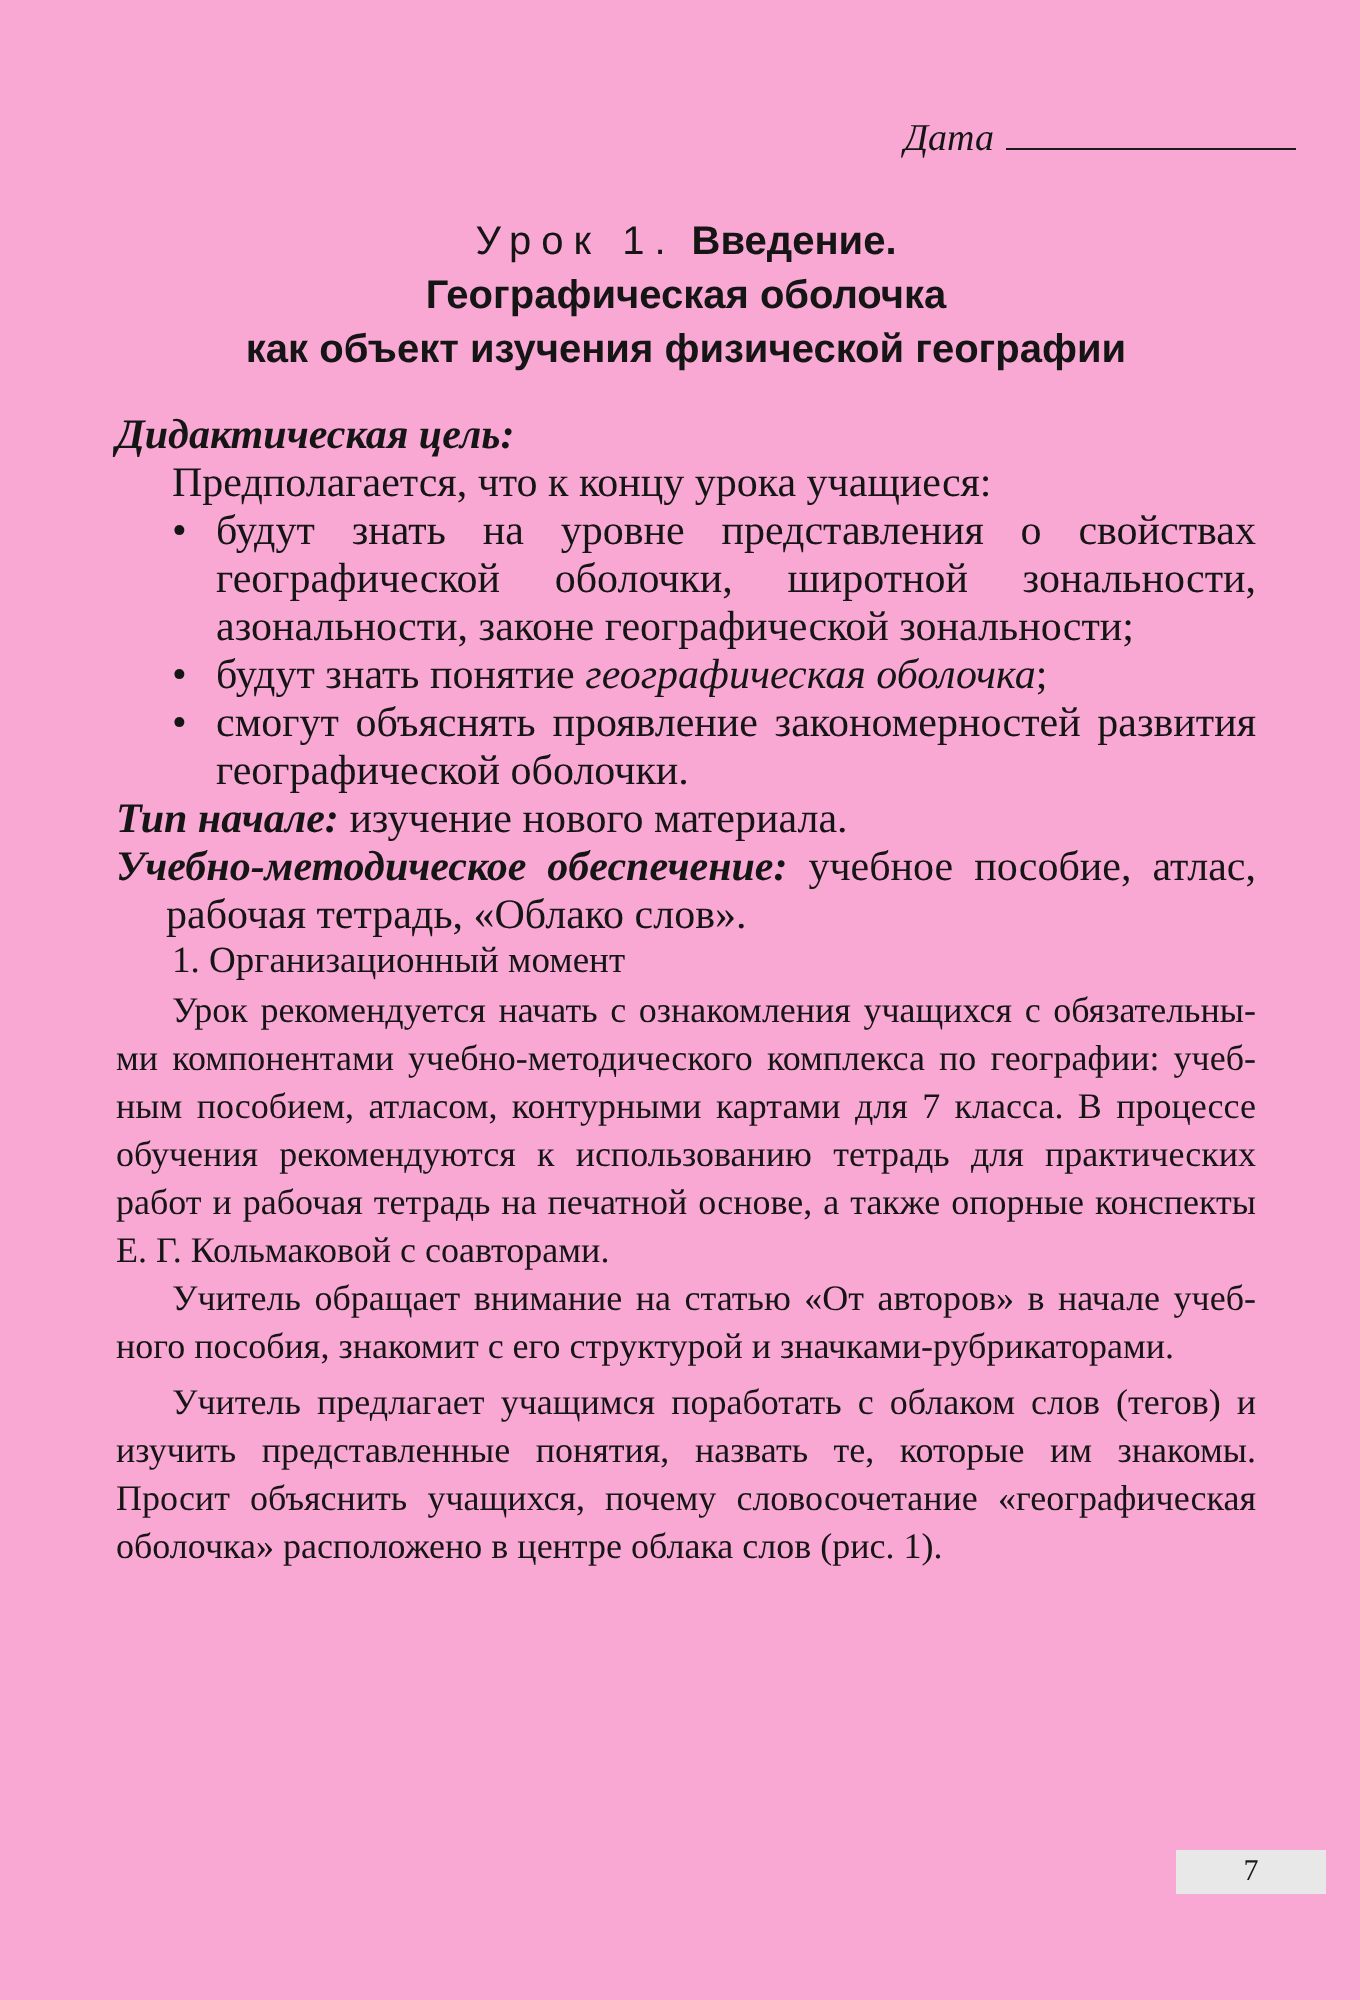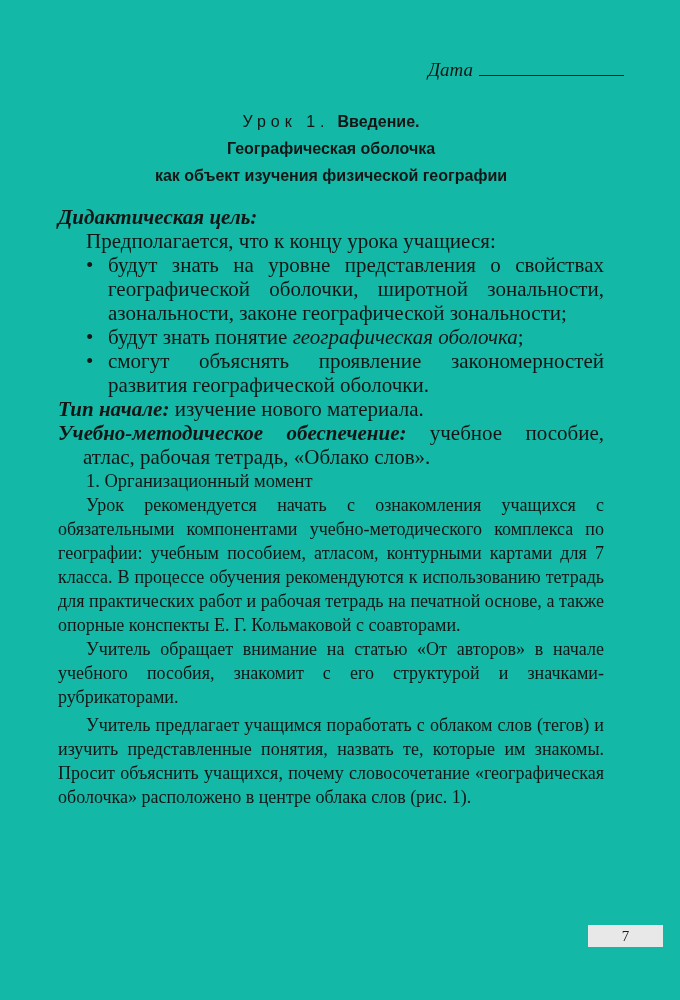--- a/index.html
+++ b/index.html
@@ -1,22 +1,22 @@
 <!DOCTYPE html>
 <html lang="ru"><head>
 <meta charset="utf-8">
 <style>
   html, body { margin: 0; padding: 0; background: #ffffff; }
   .page {
     position: relative;
     width: 680px;
     height: 1000px;
     box-sizing: border-box;
-    background: #14b8a6;
-    padding: 0 76px 0 58px;
+    background: #f9a8d4;
+    padding: 0 52px 0 58px;
     font-family: "Liberation Serif", "DejaVu Serif", serif;
     color: #151515;
     overflow: hidden;
   }
   
   .date-row {
     margin: 58px -20px 0 0;
     text-align: right;
     font-style: italic;
     font-size: 19px;
@@ -27,21 +27,21 @@
     width: 145px;
     border-bottom: 1.6px solid #1a1a1a;
     margin-left: 6px;
     vertical-align: baseline;
   }
   
   .title {
     margin: 26px 0 0 0;
     text-align: center;
     font-family: "Liberation Sans", "DejaVu Sans", sans-serif;
-    font-size: 16px;
+    font-size: 20px;
     line-height: 27px;
     font-weight: 400;
   }
   .title .t-line { display: block; }
   .lesson-num { letter-spacing: 5px; font-weight: 400; }
   .b-sans { font-weight: 700; letter-spacing: 0; }
   .title .sp { display: inline-block; width: 8px; }
   
   .meta {
     margin-top: 16px;

